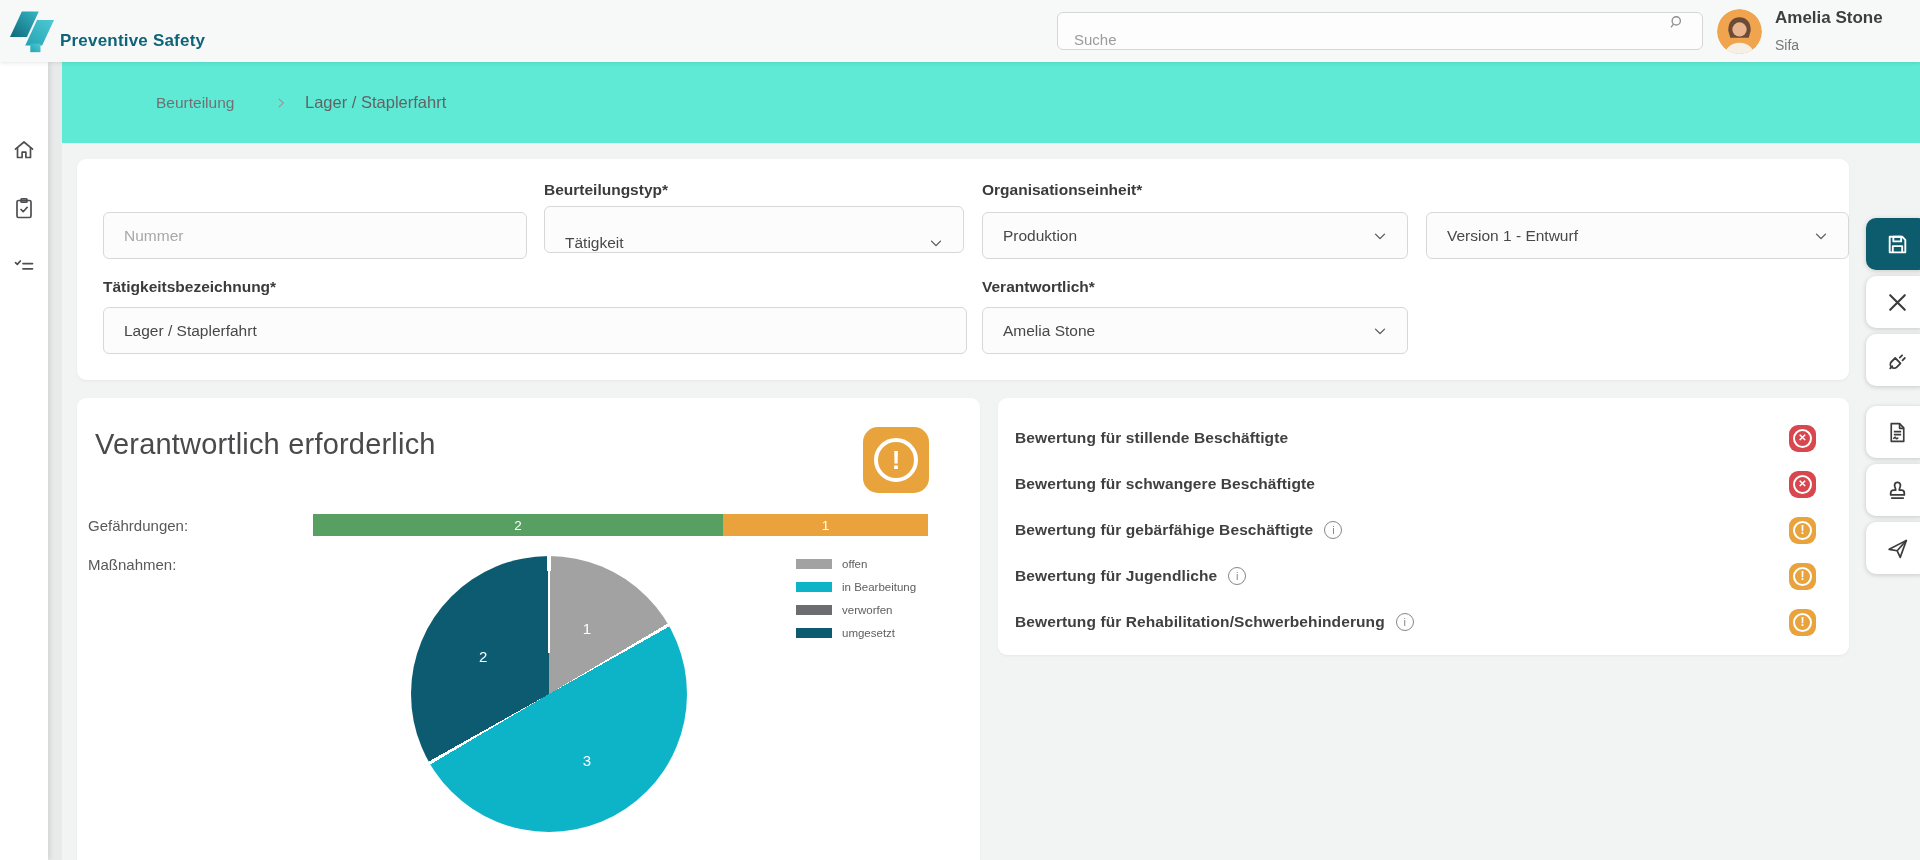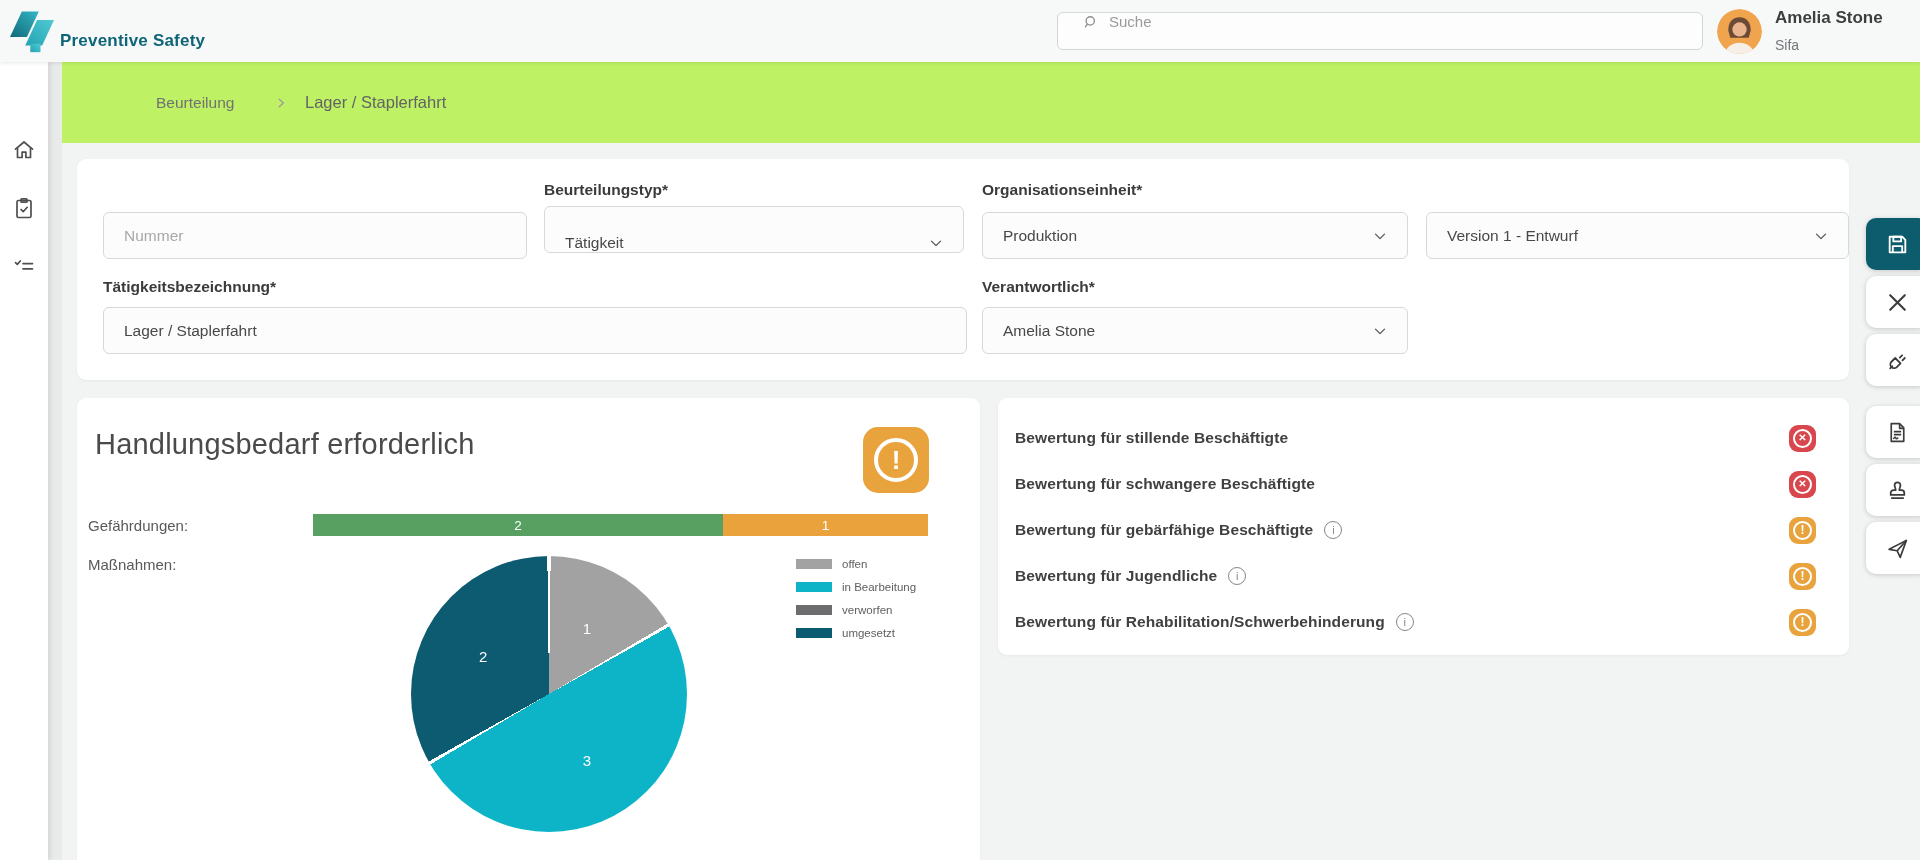--- a/index.html
+++ b/index.html
@@ -7,41 +7,41 @@
   body { font-family:"Liberation Sans", sans-serif; background:#f2f3f3; color:#4a4a4c; }
   .screen { position:relative; width:1920px; height:860px; }
 
   
   .topbar { position:absolute; left:0; top:0; width:1920px; height:62px; background:#f7f8f8;
             box-shadow:0 1px 4px rgba(0,0,0,.10); z-index:30; }
   .logo { position:absolute; left:10px; top:8px; display:flex; align-items:flex-end; cursor:pointer; }
   .logo-mark { width:44px; height:46px; }
   .logo-text { font-size:17px; font-weight:700; color:var(--logo_text); margin-left:6px; margin-bottom:3px; letter-spacing:.2px; }
   .search { position:absolute; left:1057px; top:12px; width:646px; height:38px; background:#fdfdfd;
-            border:1px solid #d6d6d8; border-radius:6px; display:flex; align-items:flex-start; padding:0 24px; }
+            border:1px solid #d6d6d8; border-radius:6px; display:flex; align-items:flex-end; padding:0 16px;flex-direction:column; }
   .search svg { width:18px; height:18px; color:#8e8e90; flex:0 0 auto; }
   .search input { border:none; outline:none; background:transparent; margin-left:9px; width:100%;
                   font-size:15px; color:#4a4a4c; font-family:inherit; }
   .search input::placeholder { color:#9b9b9d; }
   .userbox { position:absolute; left:1717px; top:8px; display:flex; align-items:center; cursor:pointer; }
   .avatar { width:45px; height:45px; border-radius:50%; overflow:hidden; flex:0 0 auto; }
   .user-meta { margin-left:13px; }
   .user-name { font-size:17px; font-weight:700; color:#3e3e40; line-height:1.2; }
   .user-role { font-size:14px; color:#77777a; line-height:1.2; margin-top:9px; }
 
   
   .sidebar { position:absolute; left:0; top:62px; width:48px; height:798px; background:#ffffff;
              box-shadow:2px 0 5px rgba(0,0,0,.10); z-index:20; display:flex; flex-direction:column;
              align-items:center; padding-top:76px; gap:34px; }
   .side-item { width:24px; height:24px; color:#4f4f52; cursor:pointer; }
   .side-item svg { width:24px; height:24px; display:block; }
   .gutter { position:absolute; left:48px; top:62px; width:14px; height:798px; background:#e9eaea; z-index:10; }
 
   
-  .crumbbar { position:absolute; left:62px; top:62px; width:1858px; height:81px; background:#bef264; }
+  .crumbbar { position:absolute; left:62px; top:62px; width:1858px; height:81px; background:#5eead4; }
   .crumb { position:absolute; top:0; height:81px; display:flex; align-items:center; }
   .crumb-section { left:94px; font-size:15.5px; color:#717174; cursor:pointer; }
   .crumb-sep { left:212px; width:14px; color:#9c9c9e; }
   .crumb-sep svg { width:14px; height:14px; }
   .crumb-current { left:243px; font-size:16.5px; color:#636366; cursor:pointer; }
 
   
   .card { position:absolute; background:#ffffff; border-radius:9px; box-shadow:0 1px 3px rgba(0,0,0,.05); }
   .form-card  { left:77px;  top:159px; width:1772px; height:221px; }
   .chart-card { left:77px;  top:398px; width:903px;  height:470px; }
@@ -222,21 +222,21 @@
     <label class="f-label" style="left:905px; top:119px;">Verantwortlich*</label>
     <div class="f-select" style="left:905px; top:148px; width:426px;">
       <span>Amelia Stone</span>
       <svg viewBox="0 0 24 24" fill="none" stroke="currentColor" stroke-width="1.8" stroke-linecap="round" stroke-linejoin="round">
           <path d="M6 9.5l6 6 6-6"></path>
         </svg>
     </div>
   </section>
 
   <section class="card chart-card">
-    <h2 class="chart-title">Handlungsbedarf erforderlich</h2>
+    <h2 class="chart-title">Verantwortlich erforderlich</h2>
     <div class="warn-chip">
         <div class="ring">!</div>
       </div>
 
     <span class="row-label" style="top:119px;">Gefährdungen:</span>
     <div class="hbar" id="hbar">
         <div class="seg" style="width: 66.6667%; background: rgb(87, 160, 97);">2</div>
         <div class="seg" style="width: 33.3333%; background: rgb(233, 162, 60);">1</div>
       </div>
 

